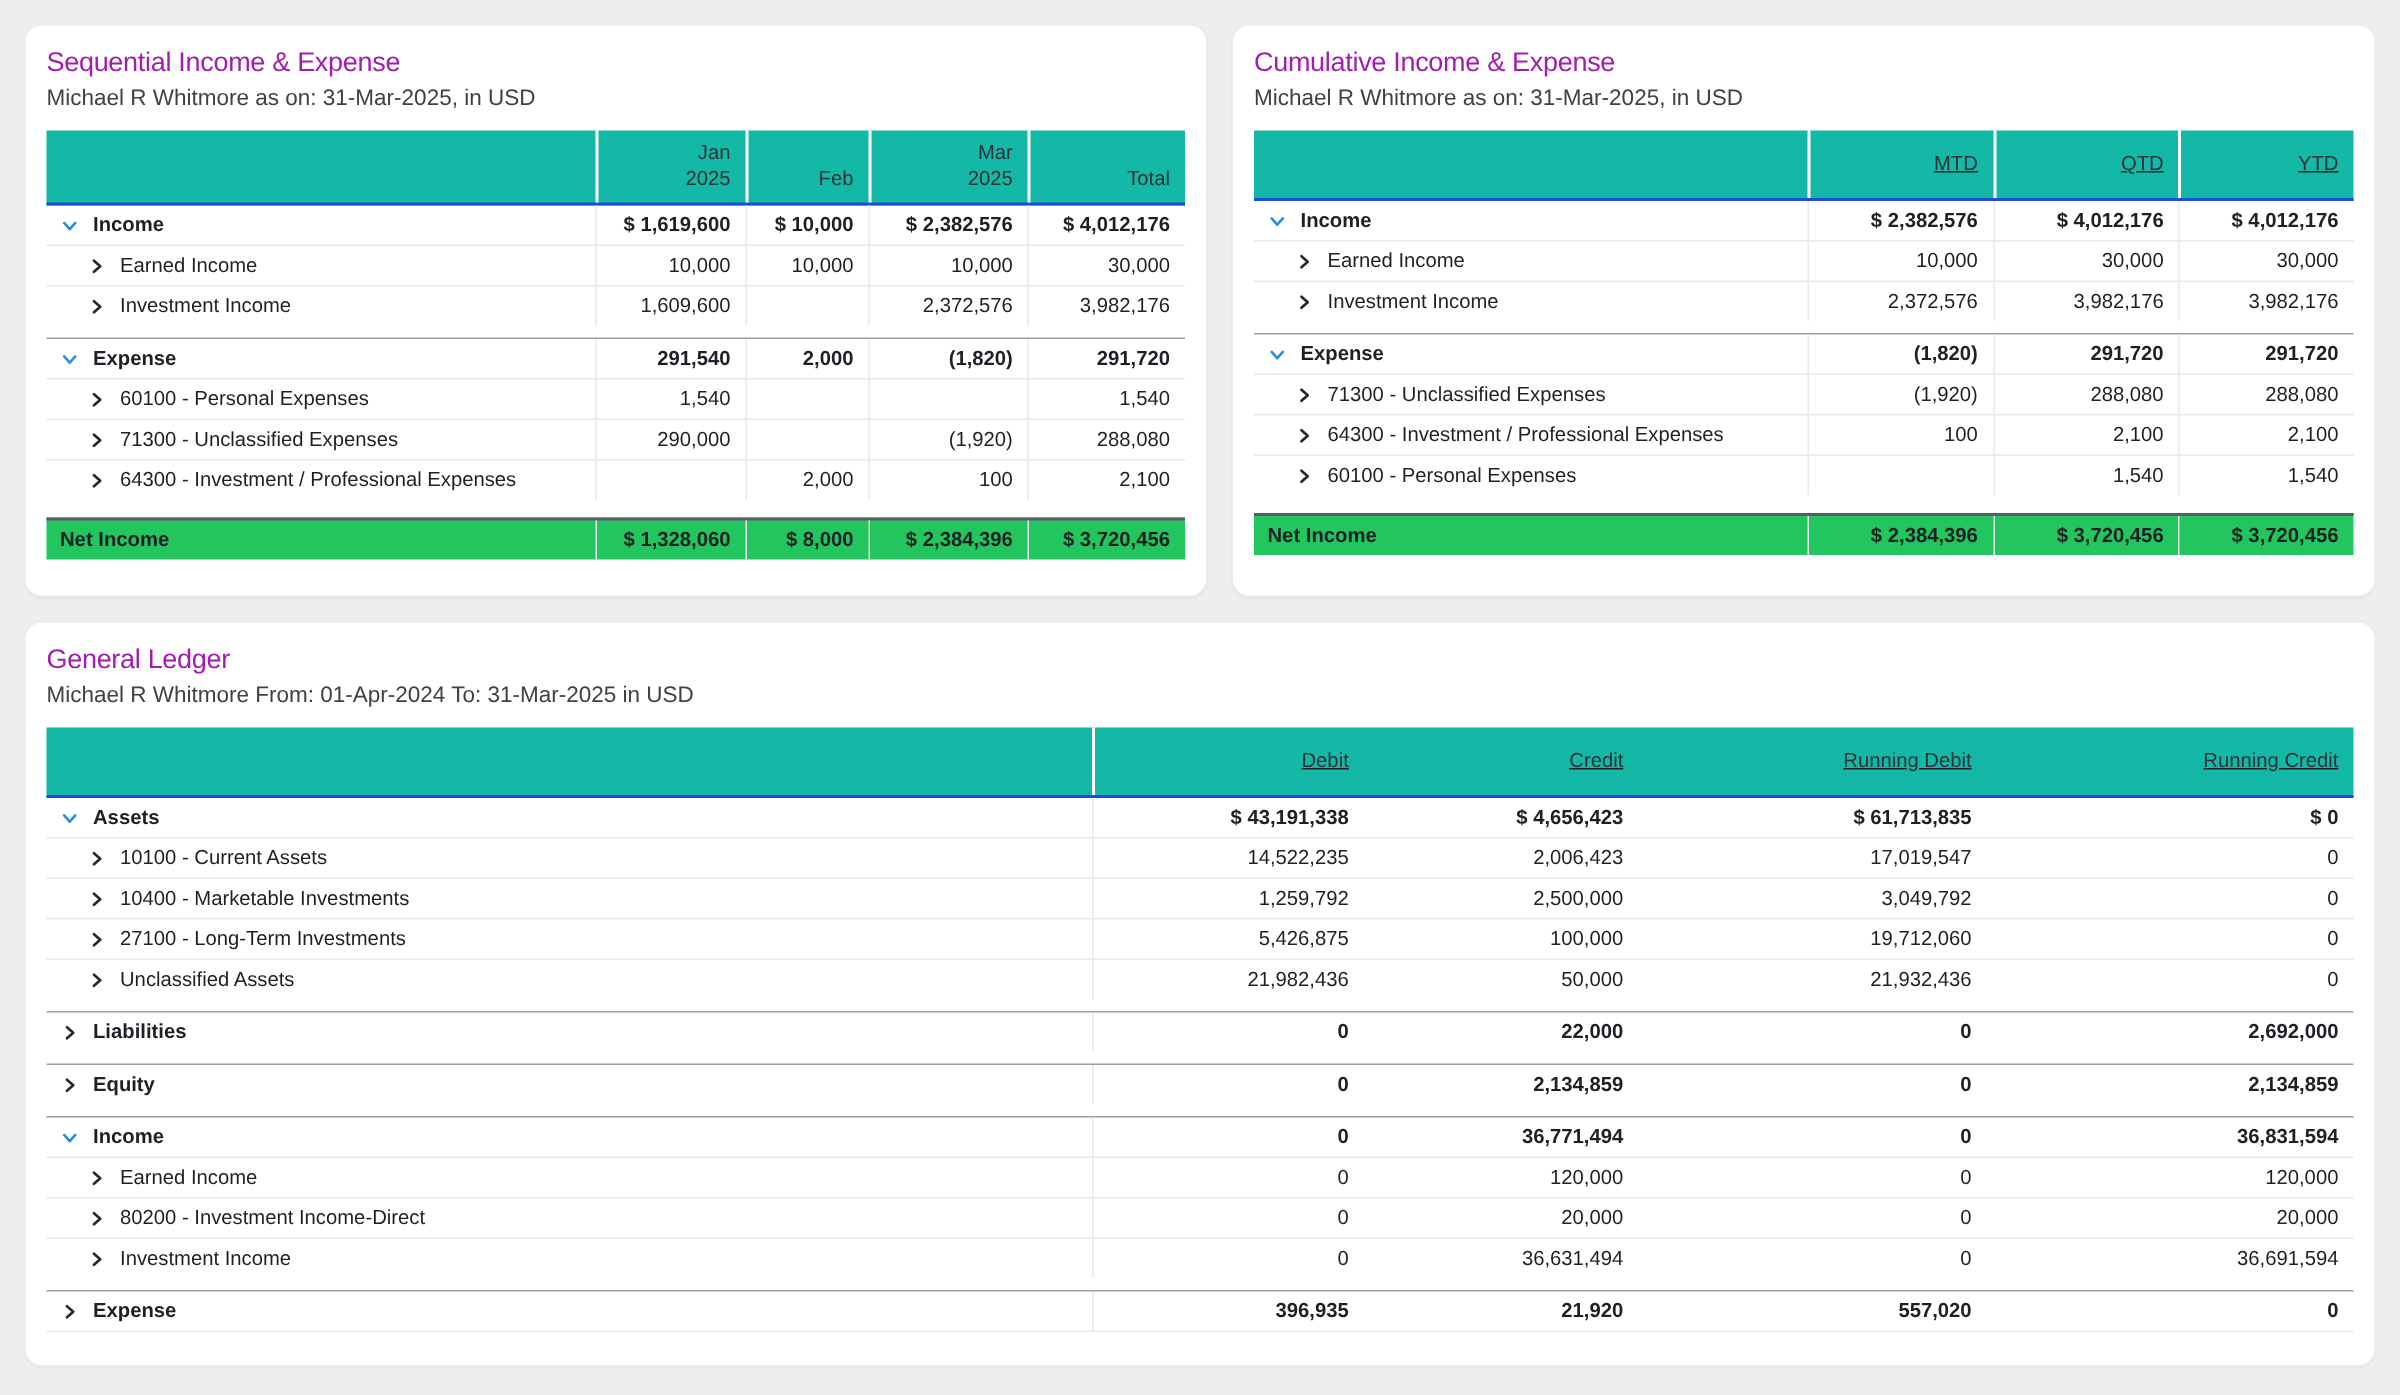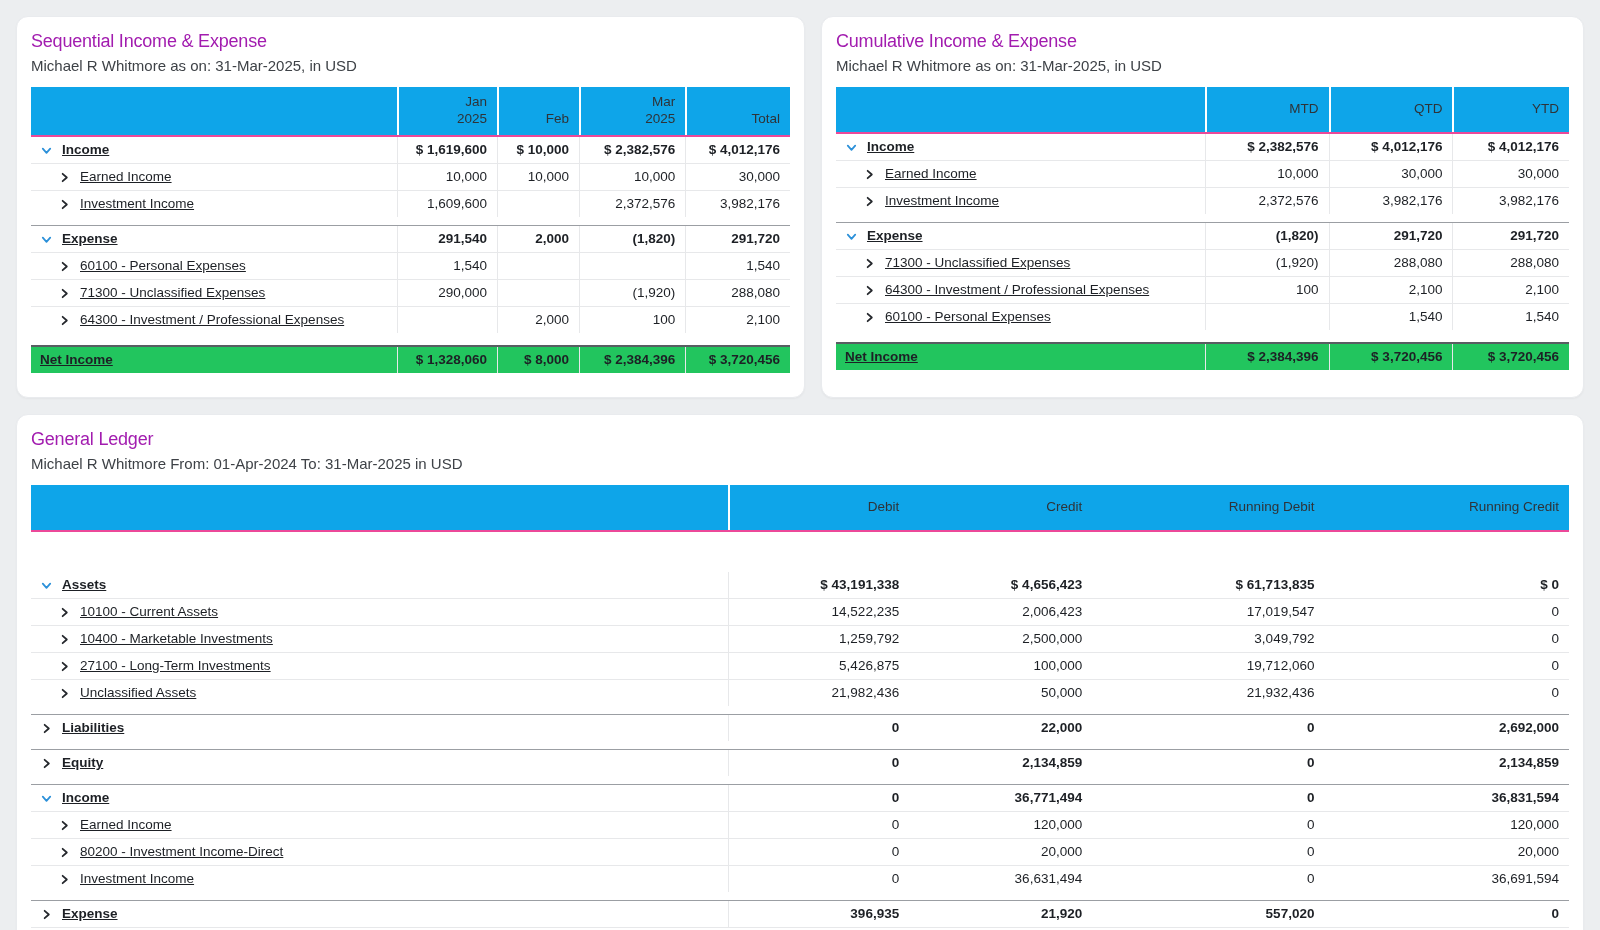--- a/index.html
+++ b/index.html
@@ -20,46 +20,46 @@
   .panel-gl{min-height:478px;}
   .title{font-size:18px;font-weight:400;margin:0 0 5px;letter-spacing:-.2px;color:#a21caf;}
   .subtitle{font-size:15px;color:#3e4247;margin:0 0 13px;}
 
   
   .grid-row{display:grid;align-items:stretch;}
   .grid-seq .grid-row{grid-template-columns:48.2% 13.2% 10.8% 14% 13.8%;}
   .grid-cum .grid-row{grid-template-columns:50.3% 16.9% 16.9% 15.9%;}
   .grid-gl  .grid-row{grid-template-columns:45.3% 11.8% 11.9% 15.1% 15.9%;}
 
-  .thead{background:#0ea5e9;border-bottom:2px solid #ec4899;}
+  .thead{background:#14b8a6;border-bottom:2px solid #1d4ed8;}
   .th{
     font-size:13.5px;color:#2f3338;text-align:right;white-space:pre-line;
     padding:7px 10px;display:flex;justify-content:flex-end;line-height:1.25;
   }
   .th.label-col{justify-content:flex-start;text-align:left;}
   .grid-seq .thead{min-height:48px;}
   .grid-seq .th{align-items:flex-end;}
-  .grid-cum .thead,.grid-gl .thead{min-height:45px;}
+  .grid-cum .thead,.grid-gl .thead{min-height:45px;text-decoration:underline;}
   .grid-cum .th,.grid-gl .th{align-items:center;}
   .grid-seq .th + .th,.grid-cum .th + .th{border-left:2px solid #ffffff;}
   .grid-gl .th:nth-child(2){border-left:2px solid #ffffff;}
 
   .tbody .row{border-top:1px solid #e7e8ea;min-height:26px;}
   .tbody .row:first-of-type{border-top:none;}
   .row.section-start{margin-top:8px;border-top:1px solid #9b9ea3;}
   .row.total{margin-top:12px;border-top:2px solid #595d62;background:#22c55e;}
-  .grid-gl .tbody{border-bottom:1px solid #e7e8ea;margin-top:40px;}
+  .grid-gl .tbody{border-bottom:1px solid #e7e8ea;}
 
   .td{display:flex;align-items:center;padding:4px 10px;font-size:13.5px;line-height:1.2;}
   .td.num{justify-content:flex-end;text-align:right;font-variant-numeric:tabular-nums;white-space:nowrap;}
   .row.root .td,.row.total .td{font-weight:700;}
   .grid-seq .row .td + .td,.grid-cum .row .td + .td{border-left:1px solid #e7e8ea;}
   .grid-gl .row .td:nth-child(2){border-left:1px solid #e7e8ea;}
 
-  .label-cell{gap:9px;padding-left:9px;white-space:nowrap;overflow:hidden;text-decoration:underline;}
+  .label-cell{gap:9px;padding-left:9px;white-space:nowrap;overflow:hidden;}
   .row.sub .label-cell{padding-left:27px;text-align:right;}
   .chev{width:13px;height:13px;flex:0 0 13px;display:flex;align-items:center;justify-content:center;}
   .chev svg{fill:none;stroke-width:1.9;stroke-linecap:round;stroke-linejoin:round;}
   .chev .p-down,.chev .p-right{display:none;}
   .row.chev-down .p-down{display:block;}
   .row.chev-right .p-right{display:block;}
   .row.chev-down .chev svg{stroke:#2b90d9;}
   .row.chev-right .chev svg{stroke:#24272c;}
 </style>
 </head>

